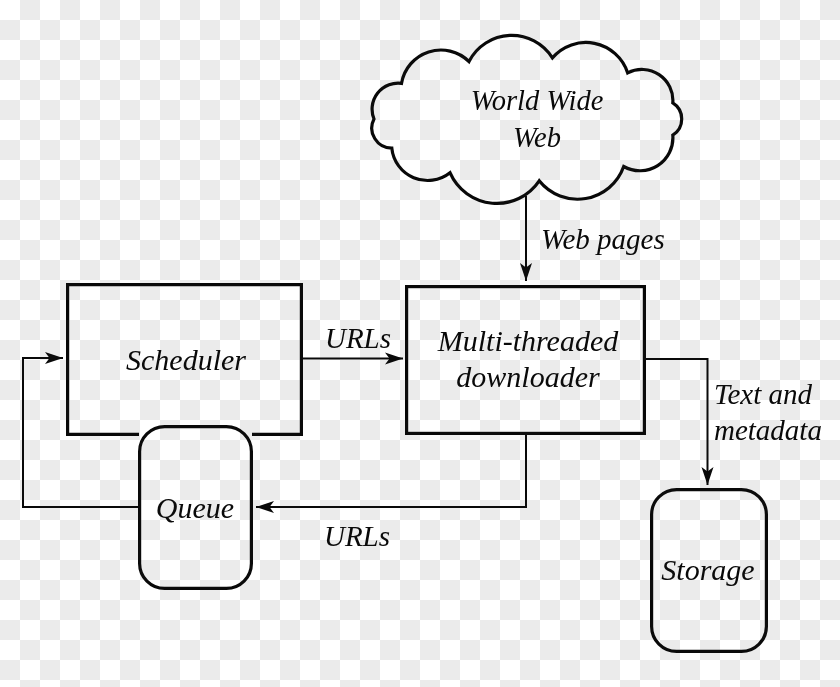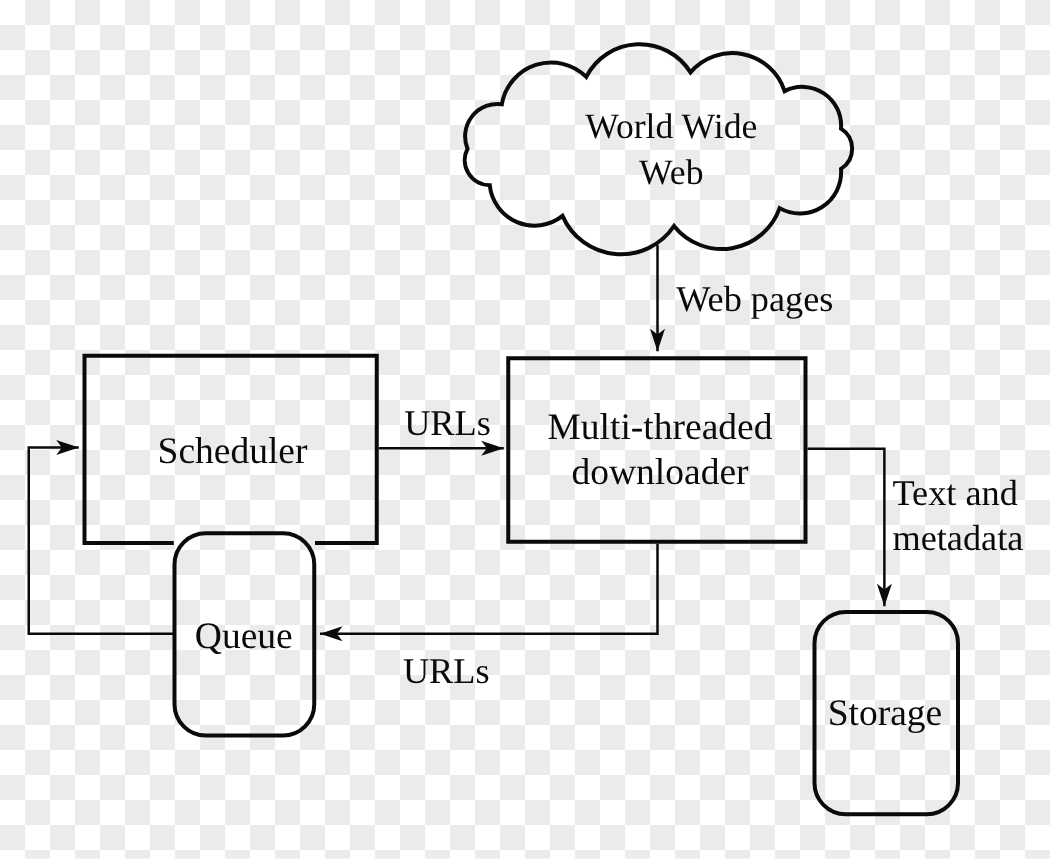--- a/index.html
+++ b/index.html
@@ -6,20 +6,21 @@
     margin: 0;
     padding: 0;
     background: #ffffff;
   }
   .canvas {
     position: relative;
     width: 840px;
     height: 687px;
     overflow: hidden;
     font-family: "Liberation Serif", "DejaVu Serif", serif;
+    font-style: italic;
   }
   svg text {
     font-family: "Liberation Serif", "DejaVu Serif", serif;
     fill: #0a0a0a;
   }
   .node-label   { font-size: 30px; }
   .edge-label   { font-size: 29px; }
   .cloud-label  { font-size: 28.5px; }
   .shape {
     fill: none;

